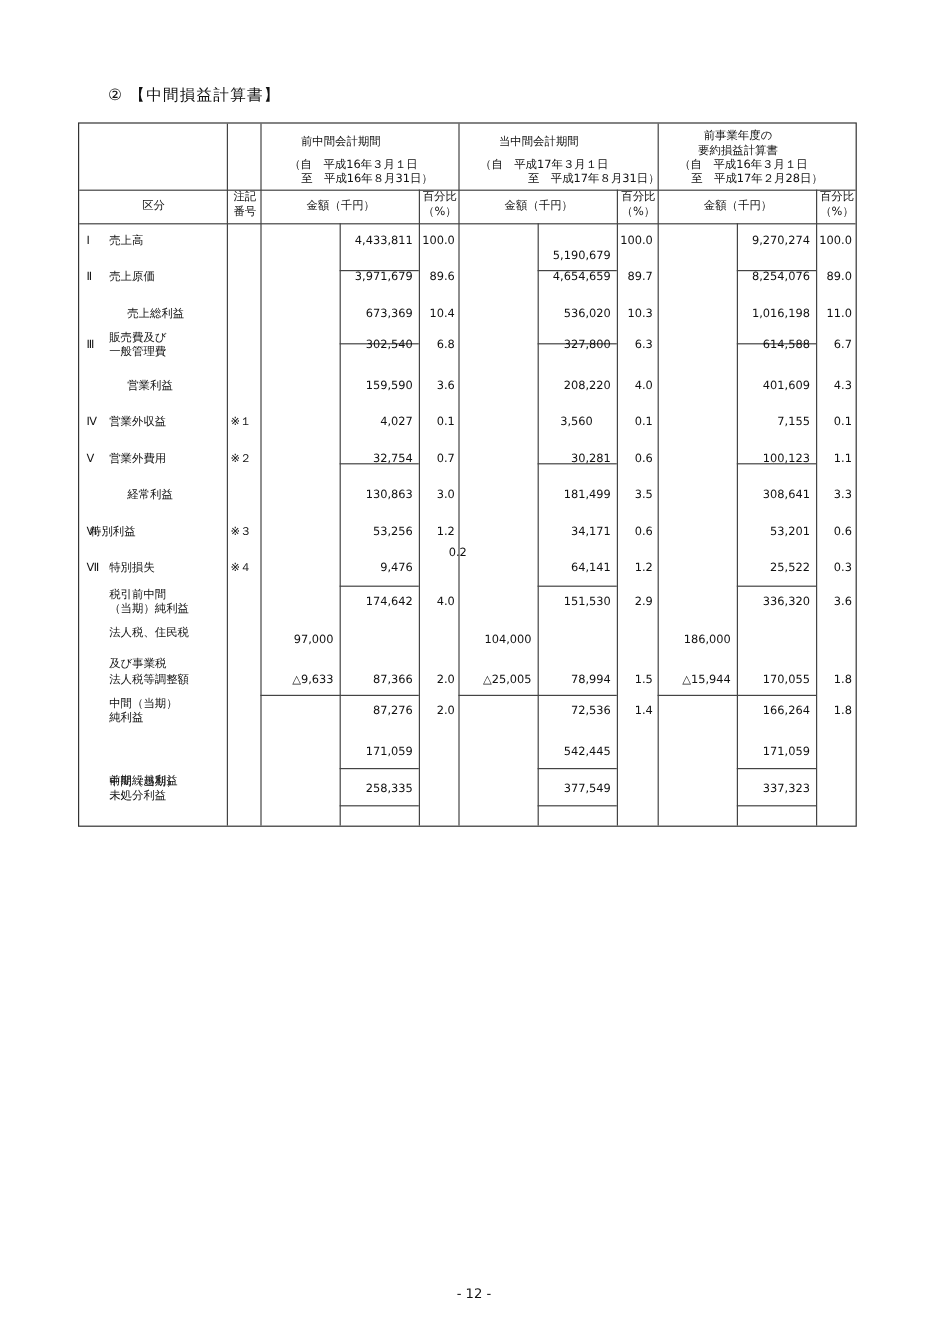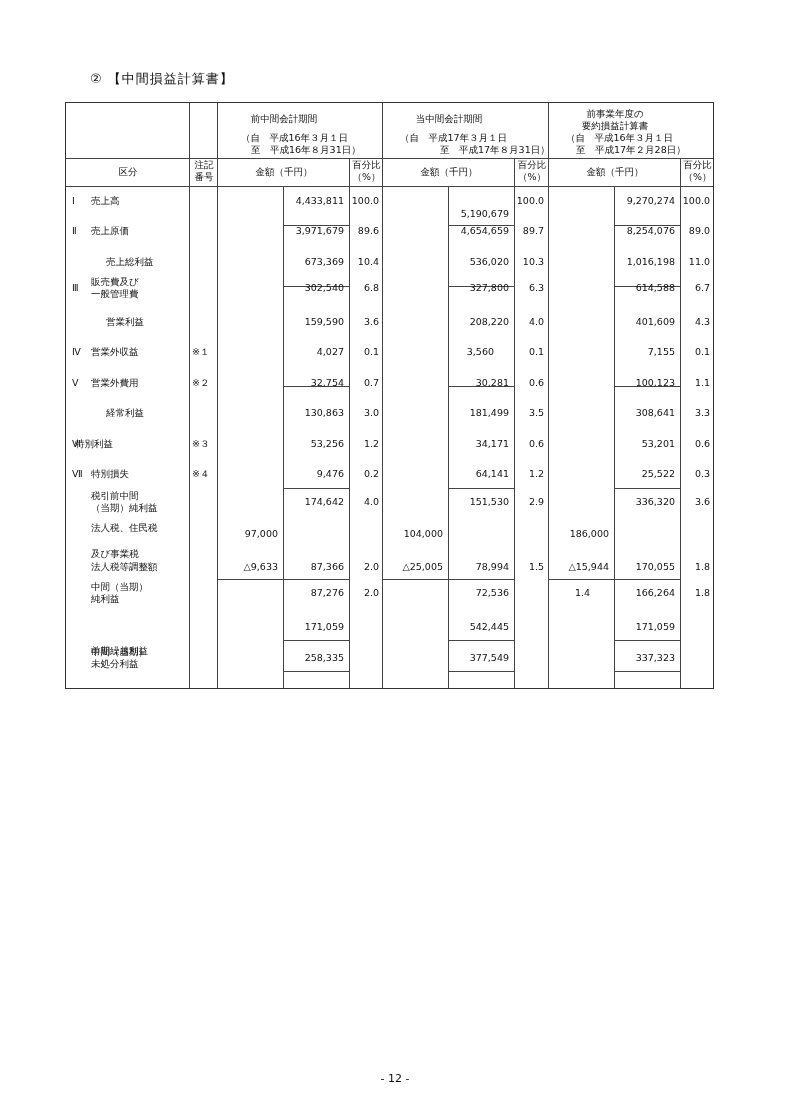--- a/index.html
+++ b/index.html
@@ -201,21 +201,21 @@
       <div class="txt r" style="left:382px;width:61px;top:335px;">34,171</div>
       <div class="txt r" style="left:448px;width:30px;top:335px;">0.6</div>
       <div class="txt r" style="left:482px;width:61px;top:335px;"></div>
       <div class="txt r" style="left:548px;width:61px;top:335px;">53,201</div>
       <div class="txt r" style="left:614px;width:30px;top:335px;">0.6</div>
       <div class="txt " style="left:6px;top:365px;">Ⅶ</div>
       <div class="txt " style="left:25px;top:365px;">特別損失</div>
       <div class="txt " style="left:126px;top:365px;">※４</div>
       <div class="txt r" style="left:151px;width:61px;top:365px;"></div>
       <div class="txt r" style="left:217px;width:61px;top:365px;">9,476</div>
-      <div class="txt r" style="left:283px;width:30px;top:365px;">0.2</div>
+      <div class="txt r" style="left:283px;width:30px;top:352px;padding-left:10px;">0.2</div>
       <div class="txt r" style="left:316px;width:61px;top:365px;"></div>
       <div class="txt r" style="left:382px;width:61px;top:365px;">64,141</div>
       <div class="txt r" style="left:448px;width:30px;top:365px;">1.2</div>
       <div class="txt r" style="left:482px;width:61px;top:365px;"></div>
       <div class="txt r" style="left:548px;width:61px;top:365px;">25,522</div>
       <div class="txt r" style="left:614px;width:30px;top:365px;">0.3</div>
       <div class="txt " style="left:6px;top:393px;"></div>
       <div class="txt " style="left:25px;top:387px;">税引前中間</div>
       <div class="txt " style="left:25px;top:399px;">（当期）純利益</div>
       <div class="txt " style="left:126px;top:393px;"></div>
@@ -255,21 +255,21 @@
       <div class="txt r" style="left:614px;width:30px;top:458px;">1.8</div>
       <div class="txt " style="left:6px;top:484px;"></div>
       <div class="txt " style="left:25px;top:478px;">中間（当期）</div>
       <div class="txt " style="left:25px;top:490px;">純利益</div>
       <div class="txt " style="left:126px;top:484px;"></div>
       <div class="txt r" style="left:151px;width:61px;top:484px;"></div>
       <div class="txt r" style="left:217px;width:61px;top:484px;">87,276</div>
       <div class="txt r" style="left:283px;width:30px;top:484px;">2.0</div>
       <div class="txt r" style="left:316px;width:61px;top:484px;"></div>
       <div class="txt r" style="left:382px;width:61px;top:484px;">72,536</div>
-      <div class="txt r" style="left:448px;width:30px;top:484px;margin-left:46px;">1.4</div>
+      <div class="txt r" style="left:448px;width:30px;top:484px;">1.4</div>
       <div class="txt r" style="left:482px;width:61px;top:484px;"></div>
       <div class="txt r" style="left:548px;width:61px;top:484px;">166,264</div>
       <div class="txt r" style="left:614px;width:30px;top:484px;">1.8</div>
       <div class="txt " style="left:6px;top:518px;"></div>
       <div class="txt " style="left:25px;top:518px;margin-top:24px;">前期繰越利益</div>
       <div class="txt " style="left:126px;top:518px;"></div>
       <div class="txt r" style="left:151px;width:61px;top:518px;"></div>
       <div class="txt r" style="left:217px;width:61px;top:518px;">171,059</div>
       <div class="txt r" style="left:283px;width:30px;top:518px;"></div>
       <div class="txt r" style="left:316px;width:61px;top:518px;"></div>

